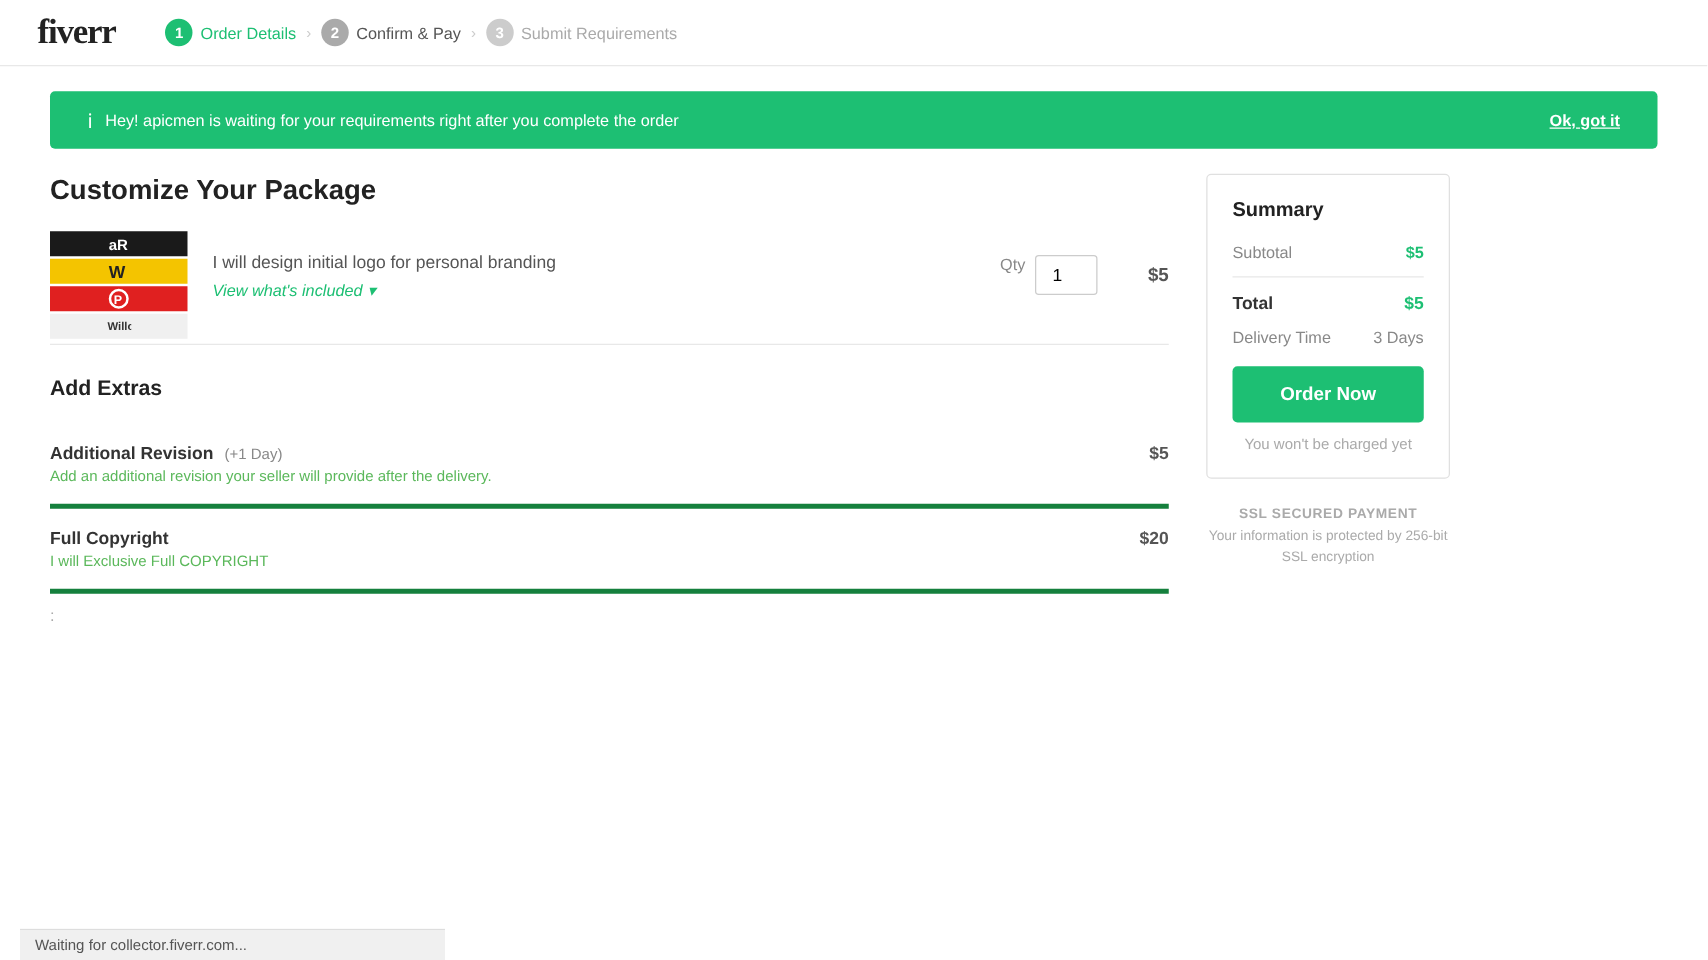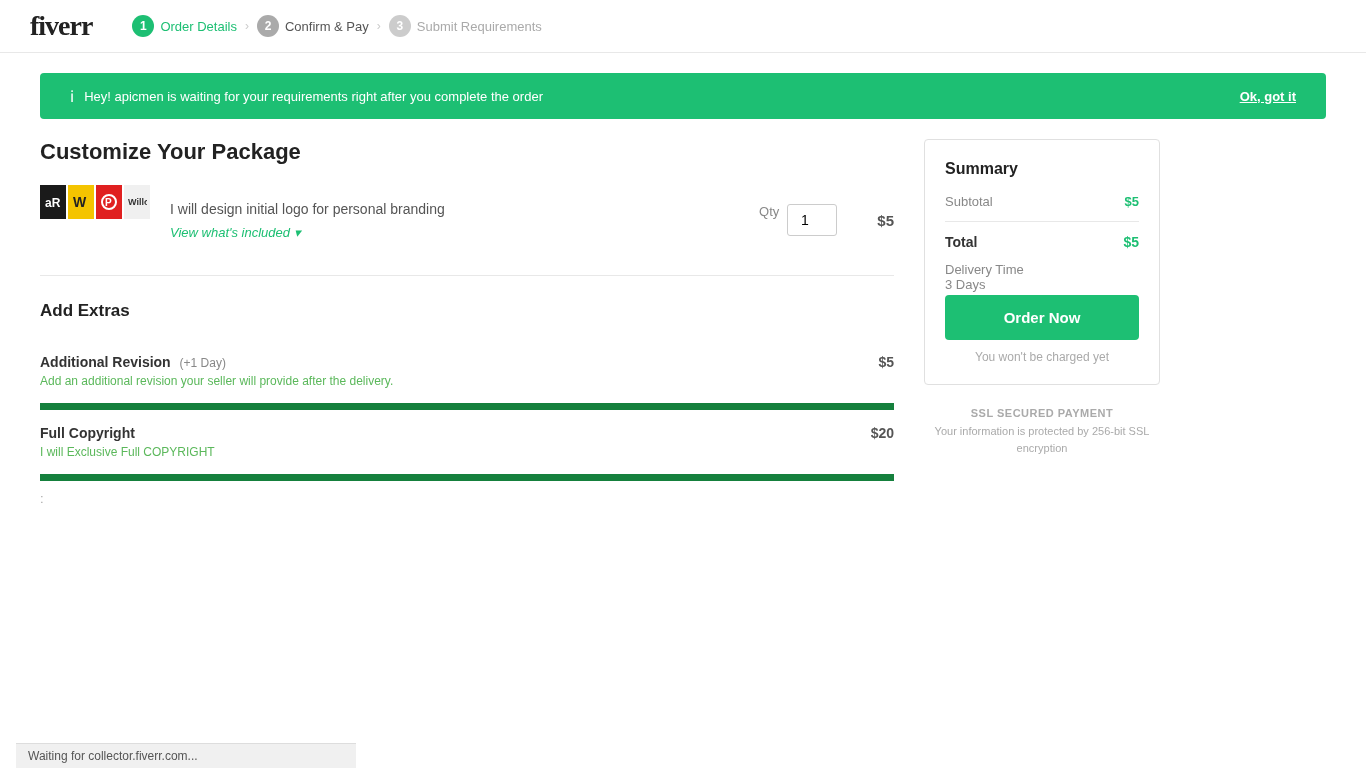--- a/index.html
+++ b/index.html
@@ -95,21 +95,21 @@
       display: flex;
       align-items: center;
       gap: 20px;
       padding-bottom: 20px;
       border-bottom: 1px solid #e8e8e8;
     }
     .product-image {
       width: 110px;
       height: 70px;
       display: grid;
-      grid-template-columns: 1fr 1fr 1fr 1fr;
+      grid-template-columns: 1fr;
       grid-template-rows: 1fr 1fr;
       gap: 2px;
       flex-shrink: 0;
     }
     .img-cell {
       display: flex;
       align-items: center;
       justify-content: center;
       font-size: 10px;
       font-weight: bold;
@@ -157,21 +157,21 @@
     }
     .extras-title {
       font-size: 17px;
       font-weight: 700;
       color: #222;
       margin-bottom: 18px;
       margin-top: 11px;
     }
     .extra-item {
       padding: 15px 0;
-      border-bottom: 7px solid #15803d;
+      border-bottom: 4px solid #15803d;
     }
     .extra-row {
       display: flex;
       align-items: flex-start;
       justify-content: space-between;
     }
     .extra-name {
       font-size: 14px;
       font-weight: 600;
       color: #333;
@@ -188,21 +188,21 @@
       margin-top: 4px;
     }
     .extra-price {
       font-size: 14px;
       font-weight: 600;
       color: #555;
     }
 
     
     .sidebar {
-      width: 236px;
+      width: 195px;
       flex-shrink: 0;
     }
     .summary-box {
       border: 1px solid #e0e0e0;
       border-radius: 4px;
       padding: 20px;
       margin-top: 0;
     }
     .summary-title {
       font-size: 16px;
@@ -238,22 +238,21 @@
     .summary-total-value {
       font-size: 14px;
       font-weight: 700;
       color: #1dbf73;
     }
     .summary-delivery-row {
       display: flex;
       justify-content: space-between;
       font-size: 13px;
       color: #888;
-      margin-bottom: 3px;
-      flex-direction: column;
+      margin-bottom: 16px;
     }
     .order-now-btn {
       width: 100%;
       background: #1dbf73;
       color: #fff;
       border: none;
       border-radius: 4px;
       padding: 14px;
       font-size: 15px;
       font-weight: 600;

